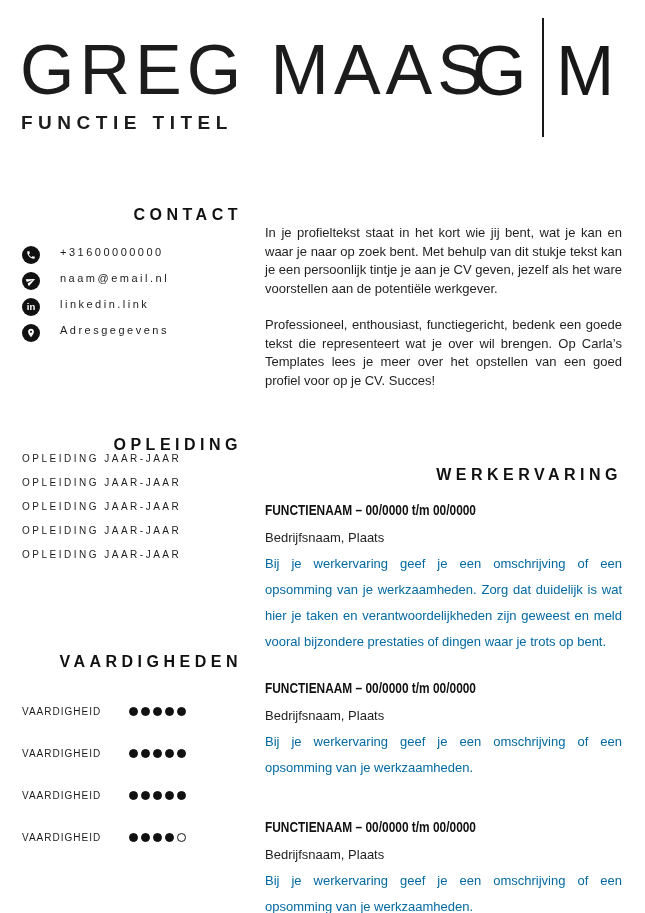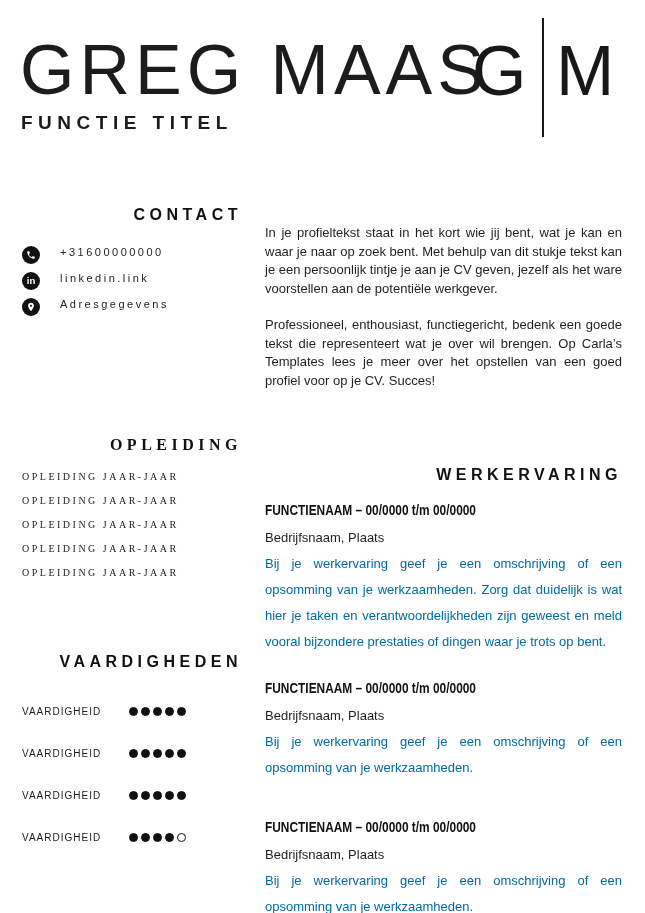--- a/index.html
+++ b/index.html
@@ -28,22 +28,22 @@
   .contact-rows { margin-top: 23px; }
   .contact-row { display: flex; height: 18px; margin-bottom: 8px; }
   .icon-circle { width: 18px; height: 18px; border-radius: 50%; background: #111;
                  display: flex; align-items: center; justify-content: center; flex: none; }
   .icon-circle svg { width: 10px; height: 10px; fill: #fff; }
   .icon-circle .in-txt { color: #fff; font-size: 9.5px; font-weight: bold; line-height: 1; }
   .contact-value { margin-left: 20px; font-size: 11px; letter-spacing: 2.5px;
                    white-space: nowrap; color: #1c1c1c; }
 
   
-  #opleiding { left: 22px; top: 437px; width: 220px; font-family: Liberation Serif, serif; }
-  .opleiding-items { margin-top: 18px; }
+  #opleiding { left: 22px; top: 437px; width: 220px; }
+  .opleiding-items { }
   .opleiding-item { font-size: 10px; line-height: 12px; letter-spacing: 2.5px;
                     margin-bottom: 12px; white-space: nowrap; color: #1c1c1c; }
 
   
   #vaardigheden { left: 22px; top: 654px; width: 220px; }
   .skill-rows { margin-top: 34px; }
   .skill-row { display: flex; align-items: center; height: 14px; margin-bottom: 28px; }
   .skill-label { width: 107px; font-size: 10px; letter-spacing: 1px;
                  white-space: nowrap; color: #1c1c1c; flex: none; }
   .skill-dots { display: flex; gap: 3px; align-items: center; }
@@ -79,20 +79,28 @@
 <div class="abs" id="contact">
   <div class="section-title">CONTACT</div>
   <div class="contact-rows">
     <div class="contact-row">
       <span class="icon-circle">
         <svg viewBox="0 0 24 24">
             <path d="M6.62 10.79c1.44 2.83 3.76 5.14 6.59 6.59l2.2-2.21c.27-.27.67-.36 1.02-.24 1.12.37 2.33.57 3.57.57.55 0 1 .45 1 1V20c0 .55-.45 1-1 1-9.39 0-17-7.61-17-17 0-.55.45-1 1-1h3.5c.55 0 1 .45 1 1 0 1.25.2 2.45.57 3.57.11.35.03.74-.25 1.02l-2.2 2.2z"></path>
           </svg>
       </span>
       <span class="contact-value">+31600000000</span>
+    </div>
+    <div class="contact-row">
+      <span class="icon-circle">
+        <svg viewBox="0 0 24 24" style="transform:rotate(-25deg)">
+            <path d="M2.01 21L23 12 2.01 3 2 10l15 2-15 2z"></path>
+          </svg>
+      </span>
+      <span class="contact-value">naam@email.nl</span>
     </div>
     <div class="contact-row">
       <span class="icon-circle">
         <span class="in-txt">in</span>
       </span>
       <span class="contact-value">linkedin.link</span>
     </div>
     <div class="contact-row">
       <span class="icon-circle">
         <svg viewBox="0 0 24 24">

